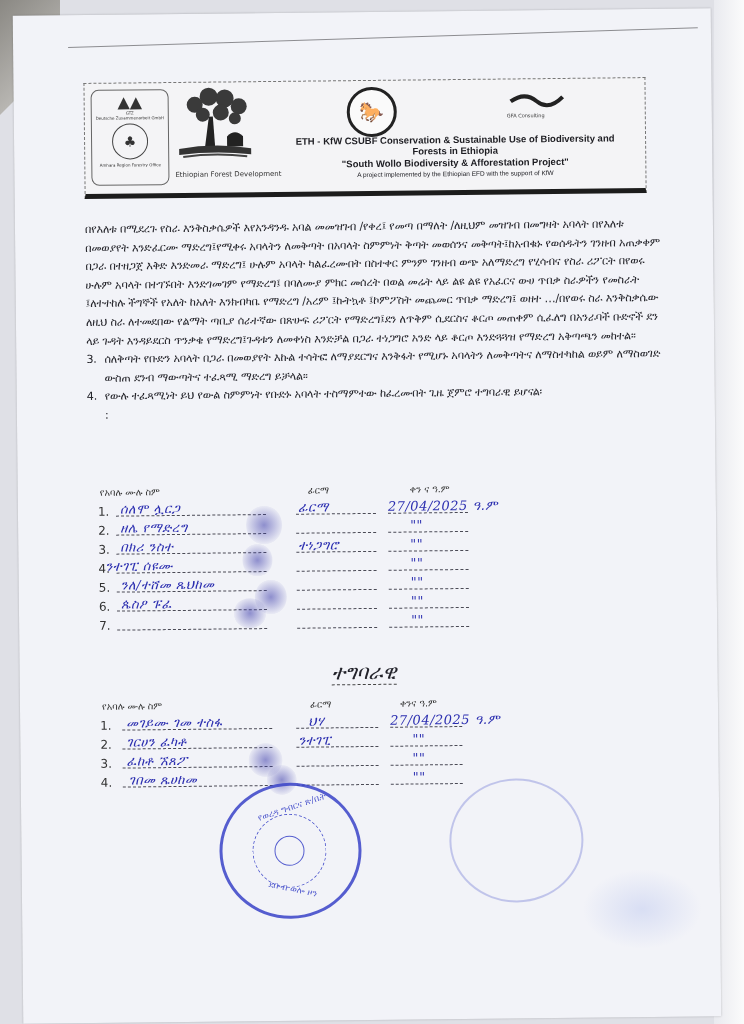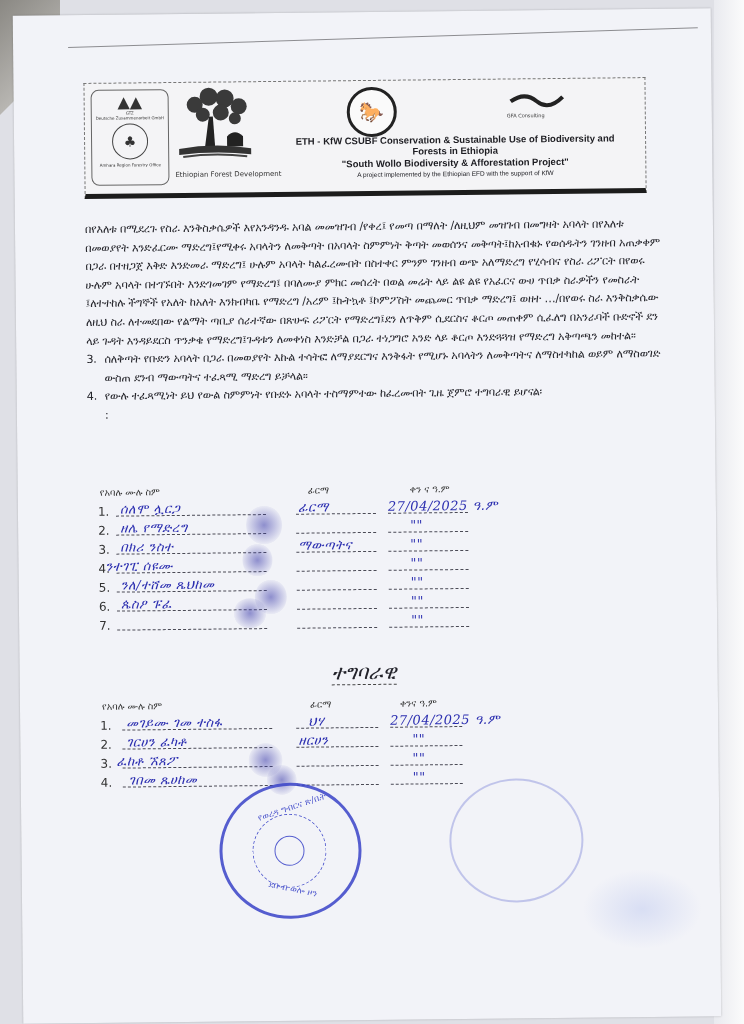--- a/index.html
+++ b/index.html
@@ -216,21 +216,21 @@
           <span class="hand" style="left:22px">ዘሌ የማድረግ</span>
           <span class="hand" style="left:200px"></span>
           <span class="hand" style="left:312px">""</span>
         </div>
         <div class="sig-row">
           <span class="n">3.</span>
           <span class="field" style="left:18px;width:150px"></span>
           <span class="field" style="left:198px;width:80px"></span>
           <span class="field" style="left:290px;width:80px"></span>
           <span class="hand" style="left:22px">በክሪ ንስተ</span>
-          <span class="hand" style="left:200px">ማውጣትና</span>
+          <span class="hand" style="left:200px">ተነጋግሮ</span>
           <span class="hand" style="left:312px">""</span>
         </div>
         <div class="sig-row">
           <span class="n">4.</span>
           <span class="field" style="left:18px;width:150px"></span>
           <span class="field" style="left:198px;width:80px"></span>
           <span class="field" style="left:290px;width:80px"></span>
           <span class="hand" style="left:7px">ንተገፒ ሰዩሙ</span>
           <span class="hand" style="left:200px"></span>
           <span class="hand" style="left:312px">""</span>
@@ -287,29 +287,29 @@
           <span class="hand" style="left:26px">መገይሙ ገመ ተስፋ</span>
           <span class="hand" style="left:208px">ህሃ</span>
           <span class="hand" style="left:290px">27/04/2025 ዓ.ም</span>
         </div>
         <div class="sig-row">
           <span class="n">2.</span>
           <span class="field" style="left:22px;width:150px"></span>
           <span class="field" style="left:196px;width:82px"></span>
           <span class="field" style="left:290px;width:72px"></span>
           <span class="hand" style="left:26px">ገርሀን ፈካቶ</span>
-          <span class="hand" style="left:198px">ዘርሀን</span>
+          <span class="hand" style="left:198px">ንተገፒ</span>
           <span class="hand" style="left:312px">""</span>
         </div>
         <div class="sig-row">
           <span class="n">3.</span>
           <span class="field" style="left:22px;width:150px"></span>
           <span class="field" style="left:196px;width:82px"></span>
           <span class="field" style="left:290px;width:72px"></span>
-          <span class="hand" style="left:16px">ፈከቶ ኧጸፖ</span>
+          <span class="hand" style="left:26px">ፈከቶ ኧጸፖ</span>
           <span class="hand" style="left:198px"></span>
           <span class="hand" style="left:312px">""</span>
         </div>
         <div class="sig-row">
           <span class="n">4.</span>
           <span class="field" style="left:22px;width:150px"></span>
           <span class="field" style="left:196px;width:82px"></span>
           <span class="field" style="left:290px;width:72px"></span>
           <span class="hand" style="left:28px">ገበመ ጼሀከመ</span>
           <span class="hand" style="left:198px"></span>

